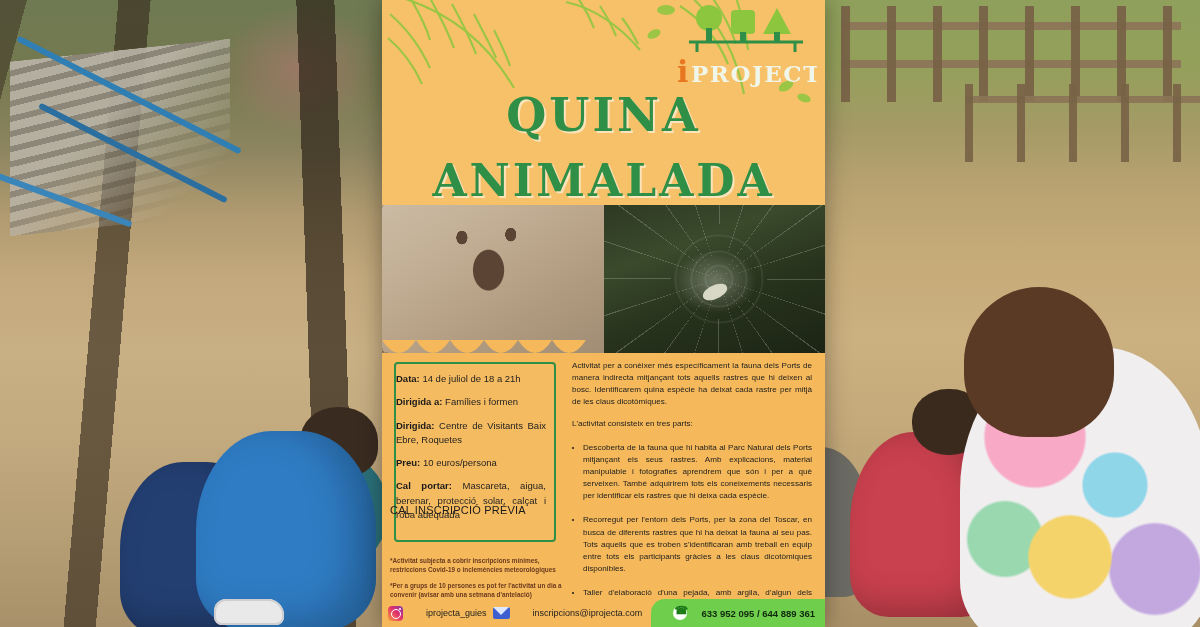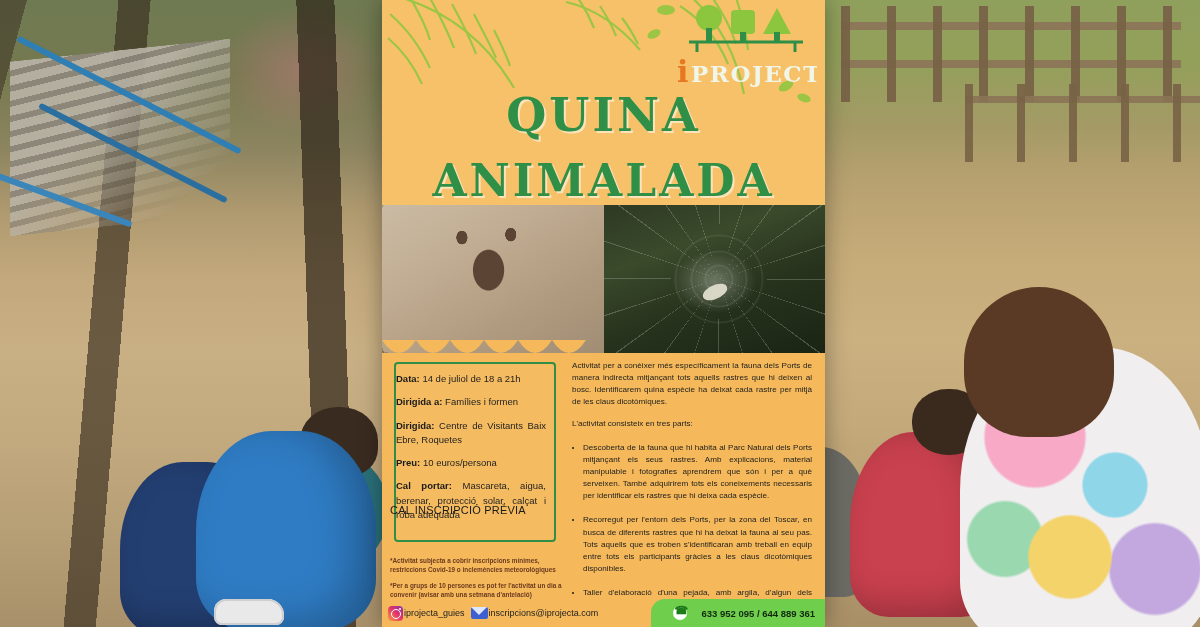--- a/index.html
+++ b/index.html
@@ -189,21 +189,21 @@
   .body-col p { margin:0 0 9px 0; }
   .body-col ul { margin:0; padding-left:11px; }
   .body-col li { margin:12px 0 9px 0; }
 
   
   .footer {
     position:absolute; left:0; bottom:0; width:443px; height:28px;
     background:#f5b95b; display:flex; align-items:center; gap:6px; padding-left:6px;
     font-size:9px; color:#1d1d1d;
   }
-  .footer .seg { display:flex; align-items:center; gap:1px; }
+  .footer .seg { display:flex; align-items:center; gap:23px; }
   .ig-icon { width:15px; height:15px; border-radius:4px;
              background:linear-gradient(45deg,#f9a03c,#e1306c 55%,#8134af);
              position:relative; }
   .ig-icon:before{ content:""; position:absolute; left:3.4px; top:3.4px; width:8px; height:8px;
                    border:1.6px solid #fff; border-radius:50%; }
   .ig-icon:after{ content:""; position:absolute; right:2.4px; top:2.4px; width:2px; height:2px;
                   background:#fff; border-radius:50%; }
   .mail-icon { width:17px; height:12px; background:#3e5fcf; border-radius:2px; position:relative; }
   .mail-icon:before{ content:""; position:absolute; left:0; top:0; width:0; height:0;
                      border-left:8.5px solid transparent; border-right:8.5px solid transparent;

